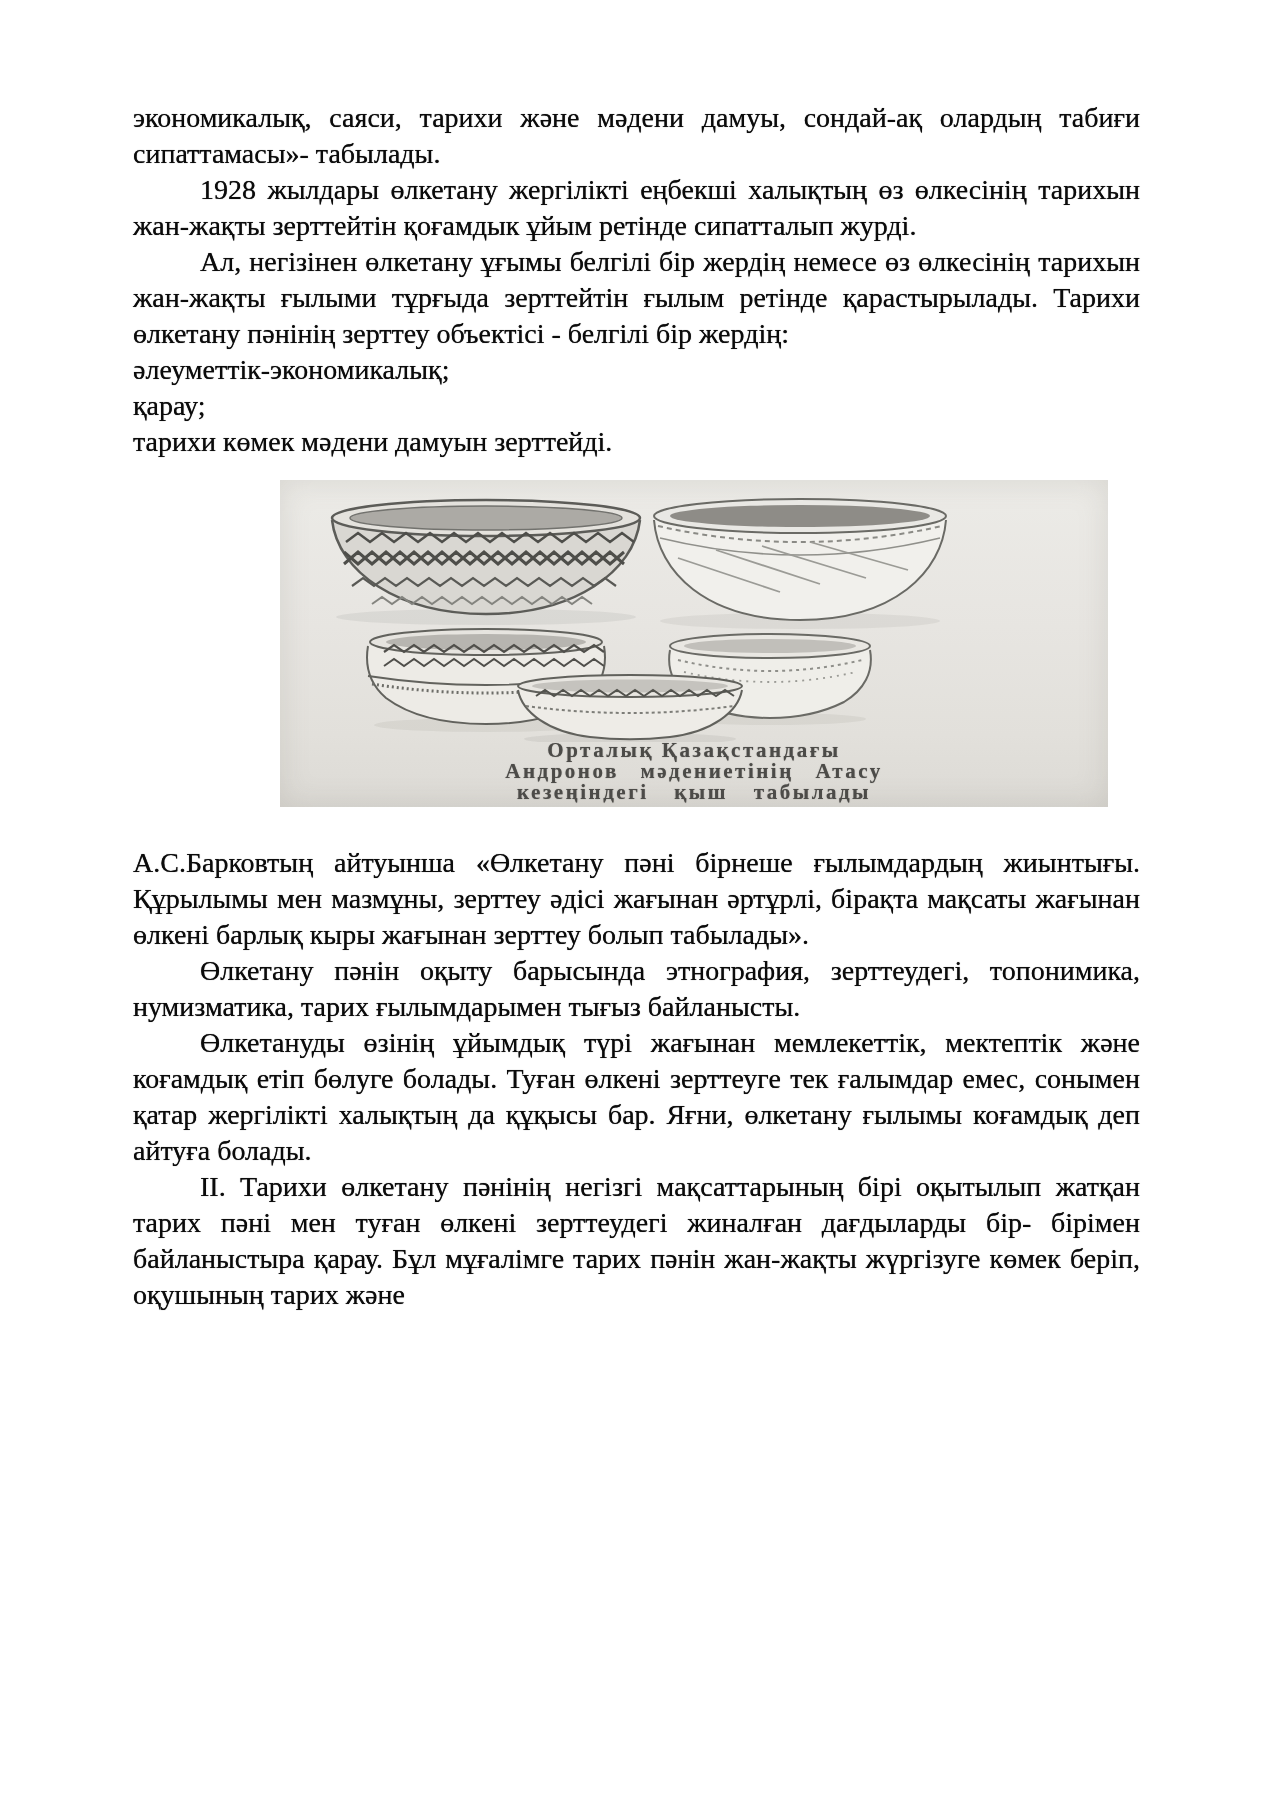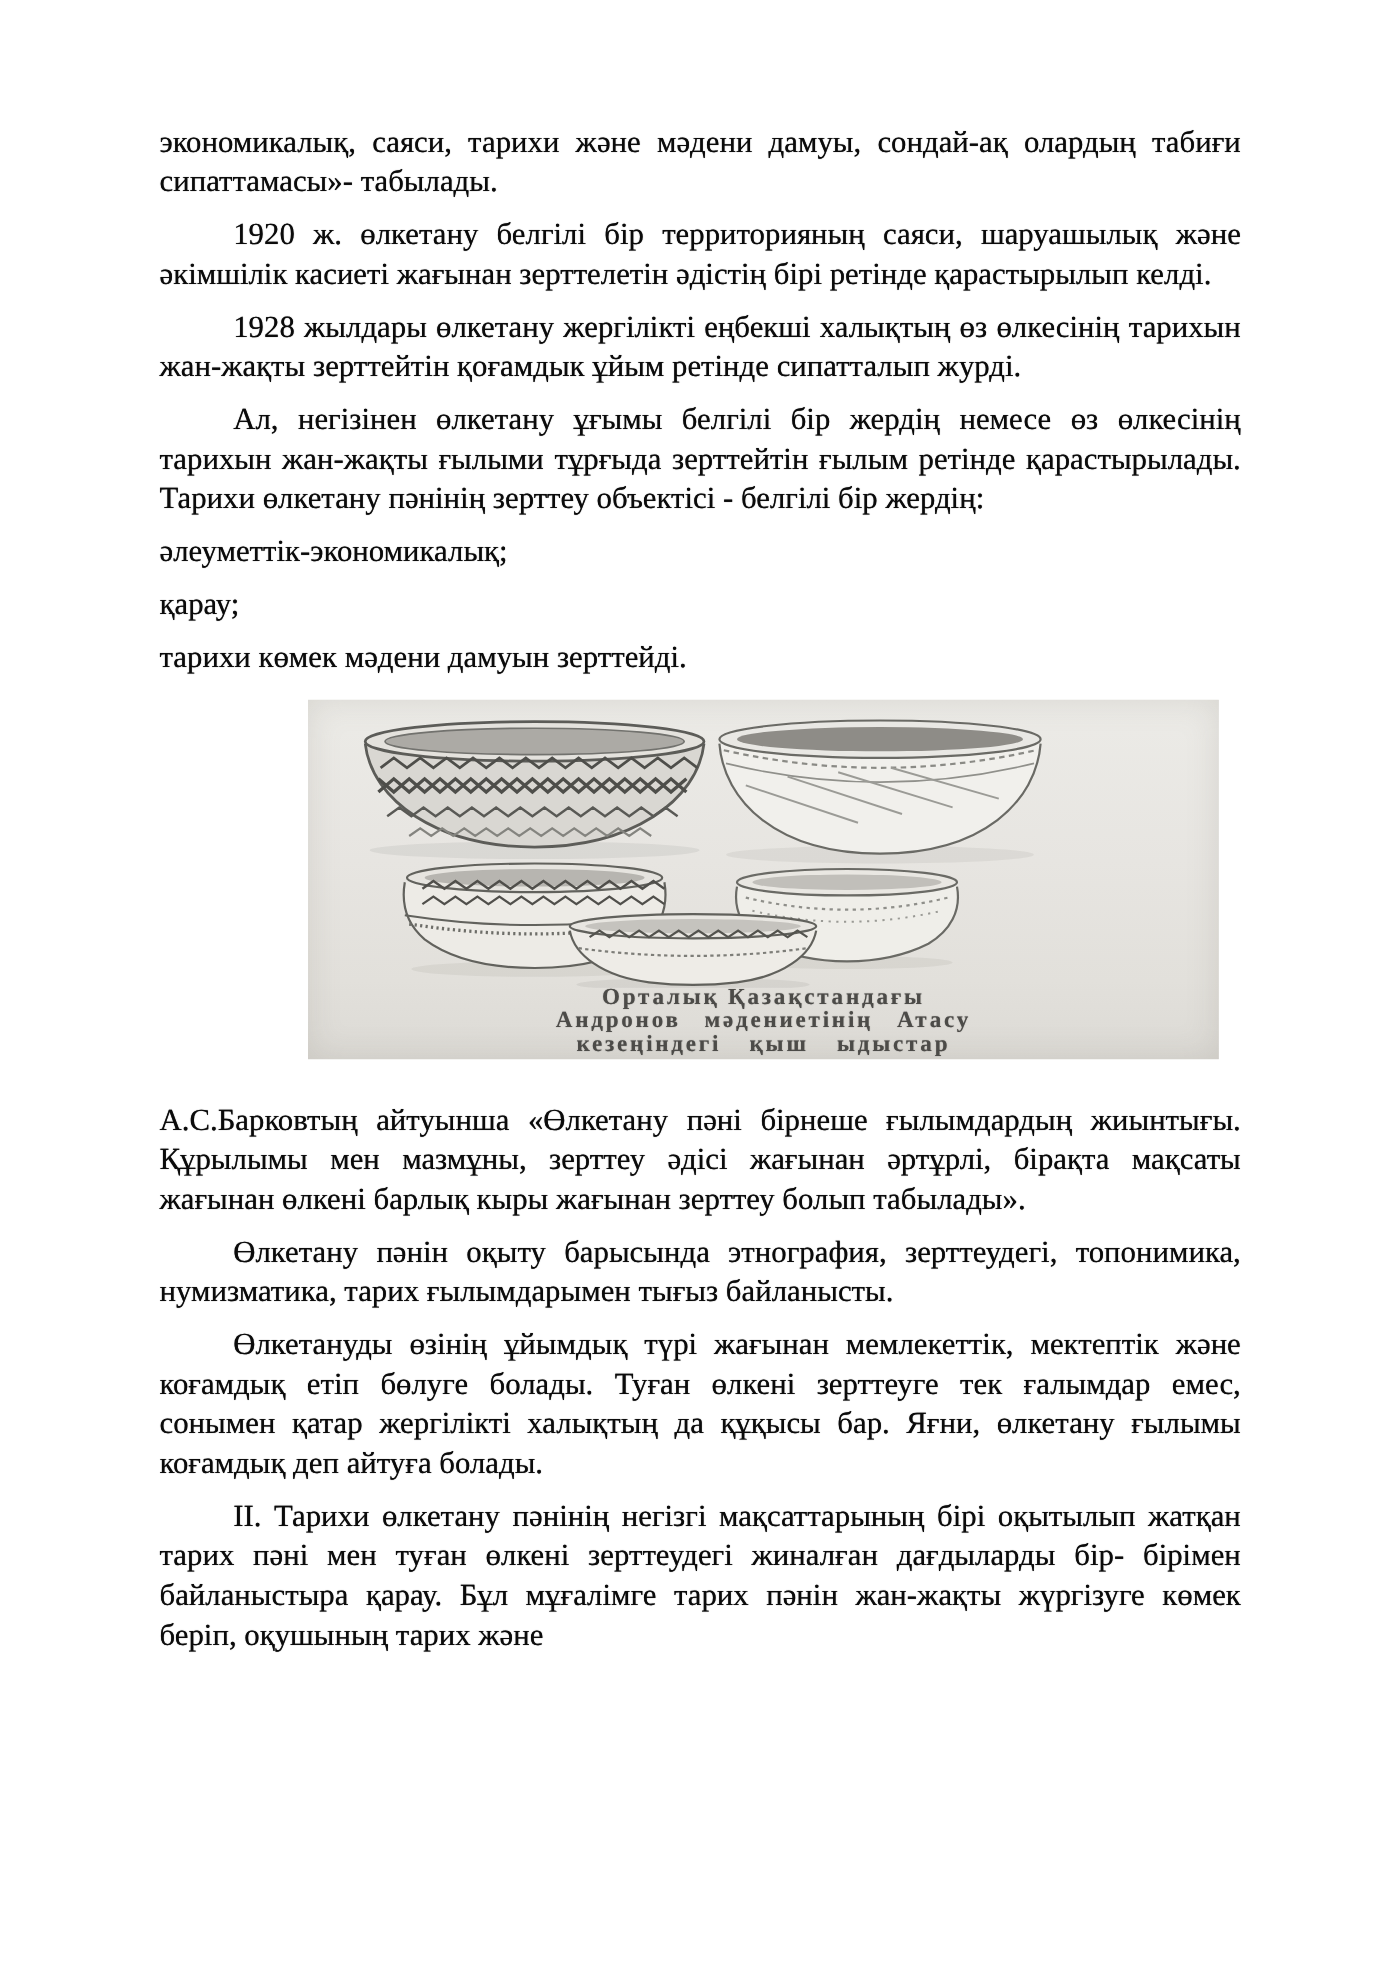--- a/index.html
+++ b/index.html
@@ -14,21 +14,21 @@
   .content{
     position:absolute;
     left:133px;top:100px;
     width:1007px;
     color:#0b0b0b;
     font-size:28px;
     line-height:36px;
     text-align:justify;
     text-shadow:0 0 0.7px rgba(0,0,0,0.85);
   }
-  .para{margin:12px;}
+  .para{margin:0;}
   .indent{text-indent:67px;}
   
   .figure{
     width:828px;height:327px;
     margin:20px 0 38px 147px;
     background:linear-gradient(180deg,#ecebe7 0%,#e7e5e1 45%,#e2e0db 78%,#dcdad5 100%);
     box-shadow:inset 0 0 30px rgba(120,115,105,0.18);
     text-align:center;
     text-indent:0;
   }
@@ -46,21 +46,20 @@
   .cap-l2{word-spacing:14px;}
   .cap-l3{word-spacing:18px;}
 </style>
 </head>
 <body>
 
 <div class="page">
   <div class="content">
 
     <p class="para">экономикалық, саяси, тарихи және мәдени дамуы, сондай-ақ олардың табиғи сипаттамасы»- табылады.</p>
-    <p class="para indent">1920 ж. өлкетану белгілі бір территорияның саяси, шаруашылық және әкімшілік касиеті жағынан зерттелетін әдістің бірі ретінде қарастырылып келді.</p>
     <p class="para indent">1928 жылдары өлкетану жергілікті еңбекші халықтың өз өлкесінің тарихын жан-жақты зерттейтін қоғамдык ұйым ретінде сипатталып журді.</p>
     <p class="para indent">Ал, негізінен өлкетану ұғымы белгілі бір жердің немесе өз өлкесінің тарихын жан-жақты ғылыми тұрғыда зерттейтін ғылым ретінде қарастырылады. Тарихи өлкетану пәнінің зерттеу объектісі - белгілі бір жердің:</p>
     <p class="para">әлеуметтік-экономикалық;</p>
     <p class="para">қарау;</p>
     <p class="para">тарихи көмек мәдени дамуын зерттейді.</p>
 
     <div class="figure">
       <svg width="698" height="262" viewBox="0 0 698 262">
 
         <ellipse cx="206" cy="137" rx="150" ry="8" fill="rgba(70,68,60,0.08)"></ellipse>
@@ -115,21 +114,21 @@
           <ellipse cx="350" cy="206" rx="112" ry="11" fill="#e8e6e1" stroke="#61615c" stroke-width="2"></ellipse>
           <ellipse cx="350" cy="206" rx="98" ry="6.5" fill="#c5c3be"></ellipse>
           <path d="M256 216 l9 -6 l9 6 l9 -6 l9 6 l9 -6 l9 6 l9 -6 l9 6 l9 -6 l9 6 l9 -6 l9 6 l9 -6 l9 6 l9 -6 l9 6 l9 -6 l9 6 l9 -6 l9 6 l9 -6 l9 6" fill="none" stroke="#53534e" stroke-width="2"></path>
           <path d="M246 226 Q350 240 454 226" fill="none" stroke="#7d7d78" stroke-width="2" stroke-dasharray="3 3"></path>
         </g>
       </svg>
 
       <div class="fig-caption">
         <div>Орталық Қазақстандағы</div>
         <div class="cap-l2">Андронов мәдениетінің Атасу</div>
-        <div class="cap-l3">кезеңіндегі қыш ыдыстар</div>
+        <div class="cap-l3">кезеңіндегі қыш табылады</div>
       </div>
     </div>
 
     <p class="para">А.С.Барковтың айтуынша «Өлкетану пәні бірнеше ғылымдардың жиынтығы. Құрылымы мен мазмұны, зерттеу әдісі жағынан әртұрлі, бірақта мақсаты жағынан өлкені барлық кыры жағынан зерттеу болып табылады».</p>
     <p class="para indent">Өлкетану пәнін оқыту барысында этнография, зерттеудегі, топонимика, нумизматика, тарих ғылымдарымен тығыз байланысты.</p>
     <p class="para indent">Өлкетануды өзінің ұйымдық түрі жағынан мемлекеттік, мектептік және коғамдық етіп бөлуге болады. Туған өлкені зерттеуге тек ғалымдар емес, сонымен қатар жергілікті халықтың да құқысы бар. Яғни, өлкетану ғылымы коғамдық деп айтуға болады.</p>
     <p class="para indent">II. Тарихи өлкетану пәнінің негізгі мақсаттарының бірі оқытылып жатқан тарих пәні мен туған өлкені зерттеудегі жиналған дағдыларды бір- бірімен байланыстыра қарау. Бұл мұғалімге тарих пәнін жан-жақты жүргізуге көмек беріп, оқушының тарих және</p>
 
   </div>
 </div>

